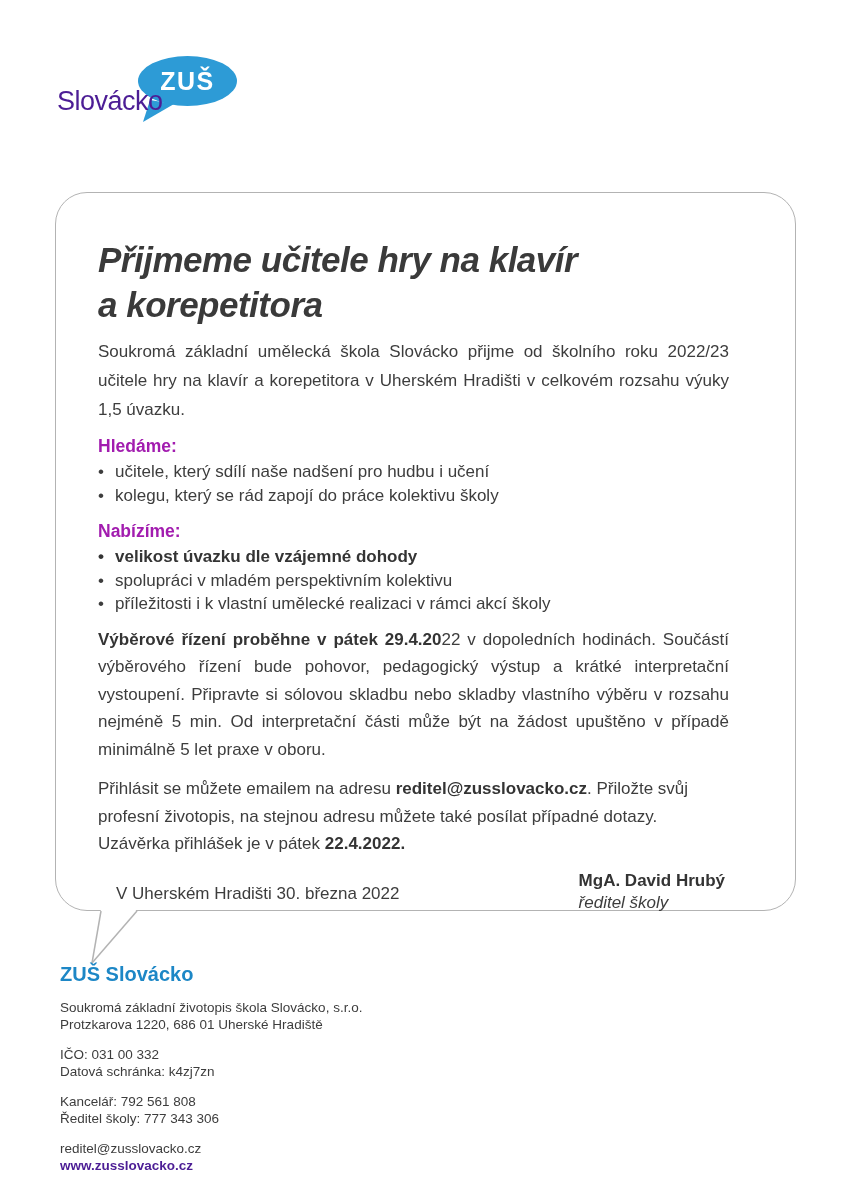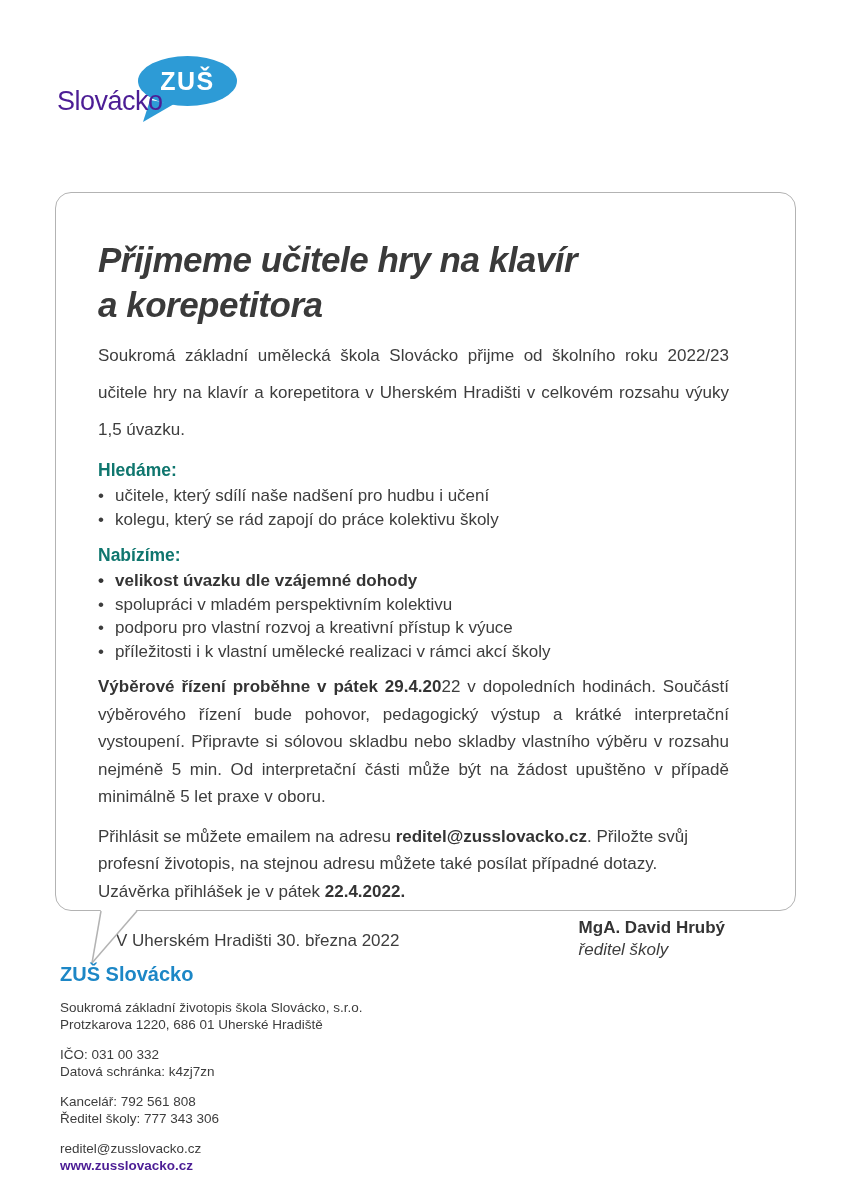--- a/index.html
+++ b/index.html
@@ -20,36 +20,36 @@
     color:#ffffff; font-weight:bold; font-size:25px; letter-spacing:1.5px;
   }
   .logo-name {
     position:absolute; left:0; top:36px;
     font-size:27px; font-weight:normal; color:#4c1d95; letter-spacing:-0.5px;
   }
 
   
   .bubble {
     position:absolute; left:55px; top:192px; width:741px; height:719px;
-    border:1.5px solid #b3b3b3; border-radius:16px; background:#ffffff;
+    border:1.5px solid #b3b3b3; border-radius:32px; background:#ffffff;
   }
   .bubble-tail { position:absolute; left:85px; top:902px; }
 
   .content { width:100%; height:100%; padding:44px 66px 0 42px; }
 
   h1.title {
     margin:0 0 10px; font-size:35px; line-height:45px;
     font-style:italic; font-weight:bold; color:#3a3a3a; letter-spacing:-0.5px;
   }
 
   .body-txt { font-size:17px; }
-  p.intro { margin:0 0 10px; line-height:37px; text-align:justify; }
+  p.intro { margin:0 0 10px; line-height:29px; text-align:justify; }
 
   .sec-h {
-    color:#0f766e; font-weight:bold; font-size:17.5px; line-height:24px;
+    color:#a21caf; font-weight:bold; font-size:17.5px; line-height:24px;
     margin:0;
   }
   .sec-h.offer { margin-top:12px; }
 
   ul.blist { list-style:none; margin:2px 0 0; padding:0; line-height:23.5px; }
   ul.blist li { white-space:nowrap; }
   .bullet { display:inline-block; width:17px; }
   .li-bold { font-weight:bold; color:#343434; }
 
   p.selection { margin:10px 0 0; line-height:27.5px; text-align:justify; }
@@ -91,21 +91,20 @@
     <div class="sec-h">Hledáme:</div>
     <ul class="blist body-txt">
       <li><span class="bullet">•</span><span>učitele, který sdílí naše nadšení pro hudbu i učení</span></li>
       <li><span class="bullet">•</span><span>kolegu, který se rád zapojí do práce kolektivu školy</span></li>
     </ul>
 
     <div class="sec-h offer">Nabízíme:</div>
     <ul class="blist body-txt">
       <li><span class="bullet li-bold">•</span><span class="li-bold">velikost úvazku dle vzájemné dohody</span></li>
       <li><span class="bullet">•</span><span>spolupráci v mladém perspektivním kolektivu</span></li>
-      <li><span class="bullet">•</span><span>podporu pro vlastní rozvoj a kreativní přístup k výuce</span></li>
       <li><span class="bullet">•</span><span>příležitosti i k vlastní umělecké realizaci v rámci akcí školy</span></li>
     </ul>
 
     <p class="selection body-txt"><strong>Výběrové řízení proběhne v pátek 29.4.20</strong><span>22 v dopoledních hodinách. Součástí výběrového řízení bude pohovor, pedagogický výstup a krátké interpretační vystoupení. Připravte si sólovou skladbu nebo skladby vlastního výběru v rozsahu nejméně 5 min. Od interpretační části může být na žádost upuštěno v případě minimálně 5 let praxe v oboru.</span></p>
 
     <p class="apply body-txt"><span>Přihlásit se můžete emailem na adresu </span><strong>reditel@zusslovacko.cz</strong><span>. Přiložte svůj profesní životopis, na stejnou adresu můžete také posílat případné dotazy.</span></p>
     <p class="deadline body-txt"><span>Uzávěrka přihlášek je v pátek </span><strong>22.4.2022.</strong></p>
 
     <div class="sig-row">
       <div class="sig-date">V Uherském Hradišti 30. března 2022</div>

